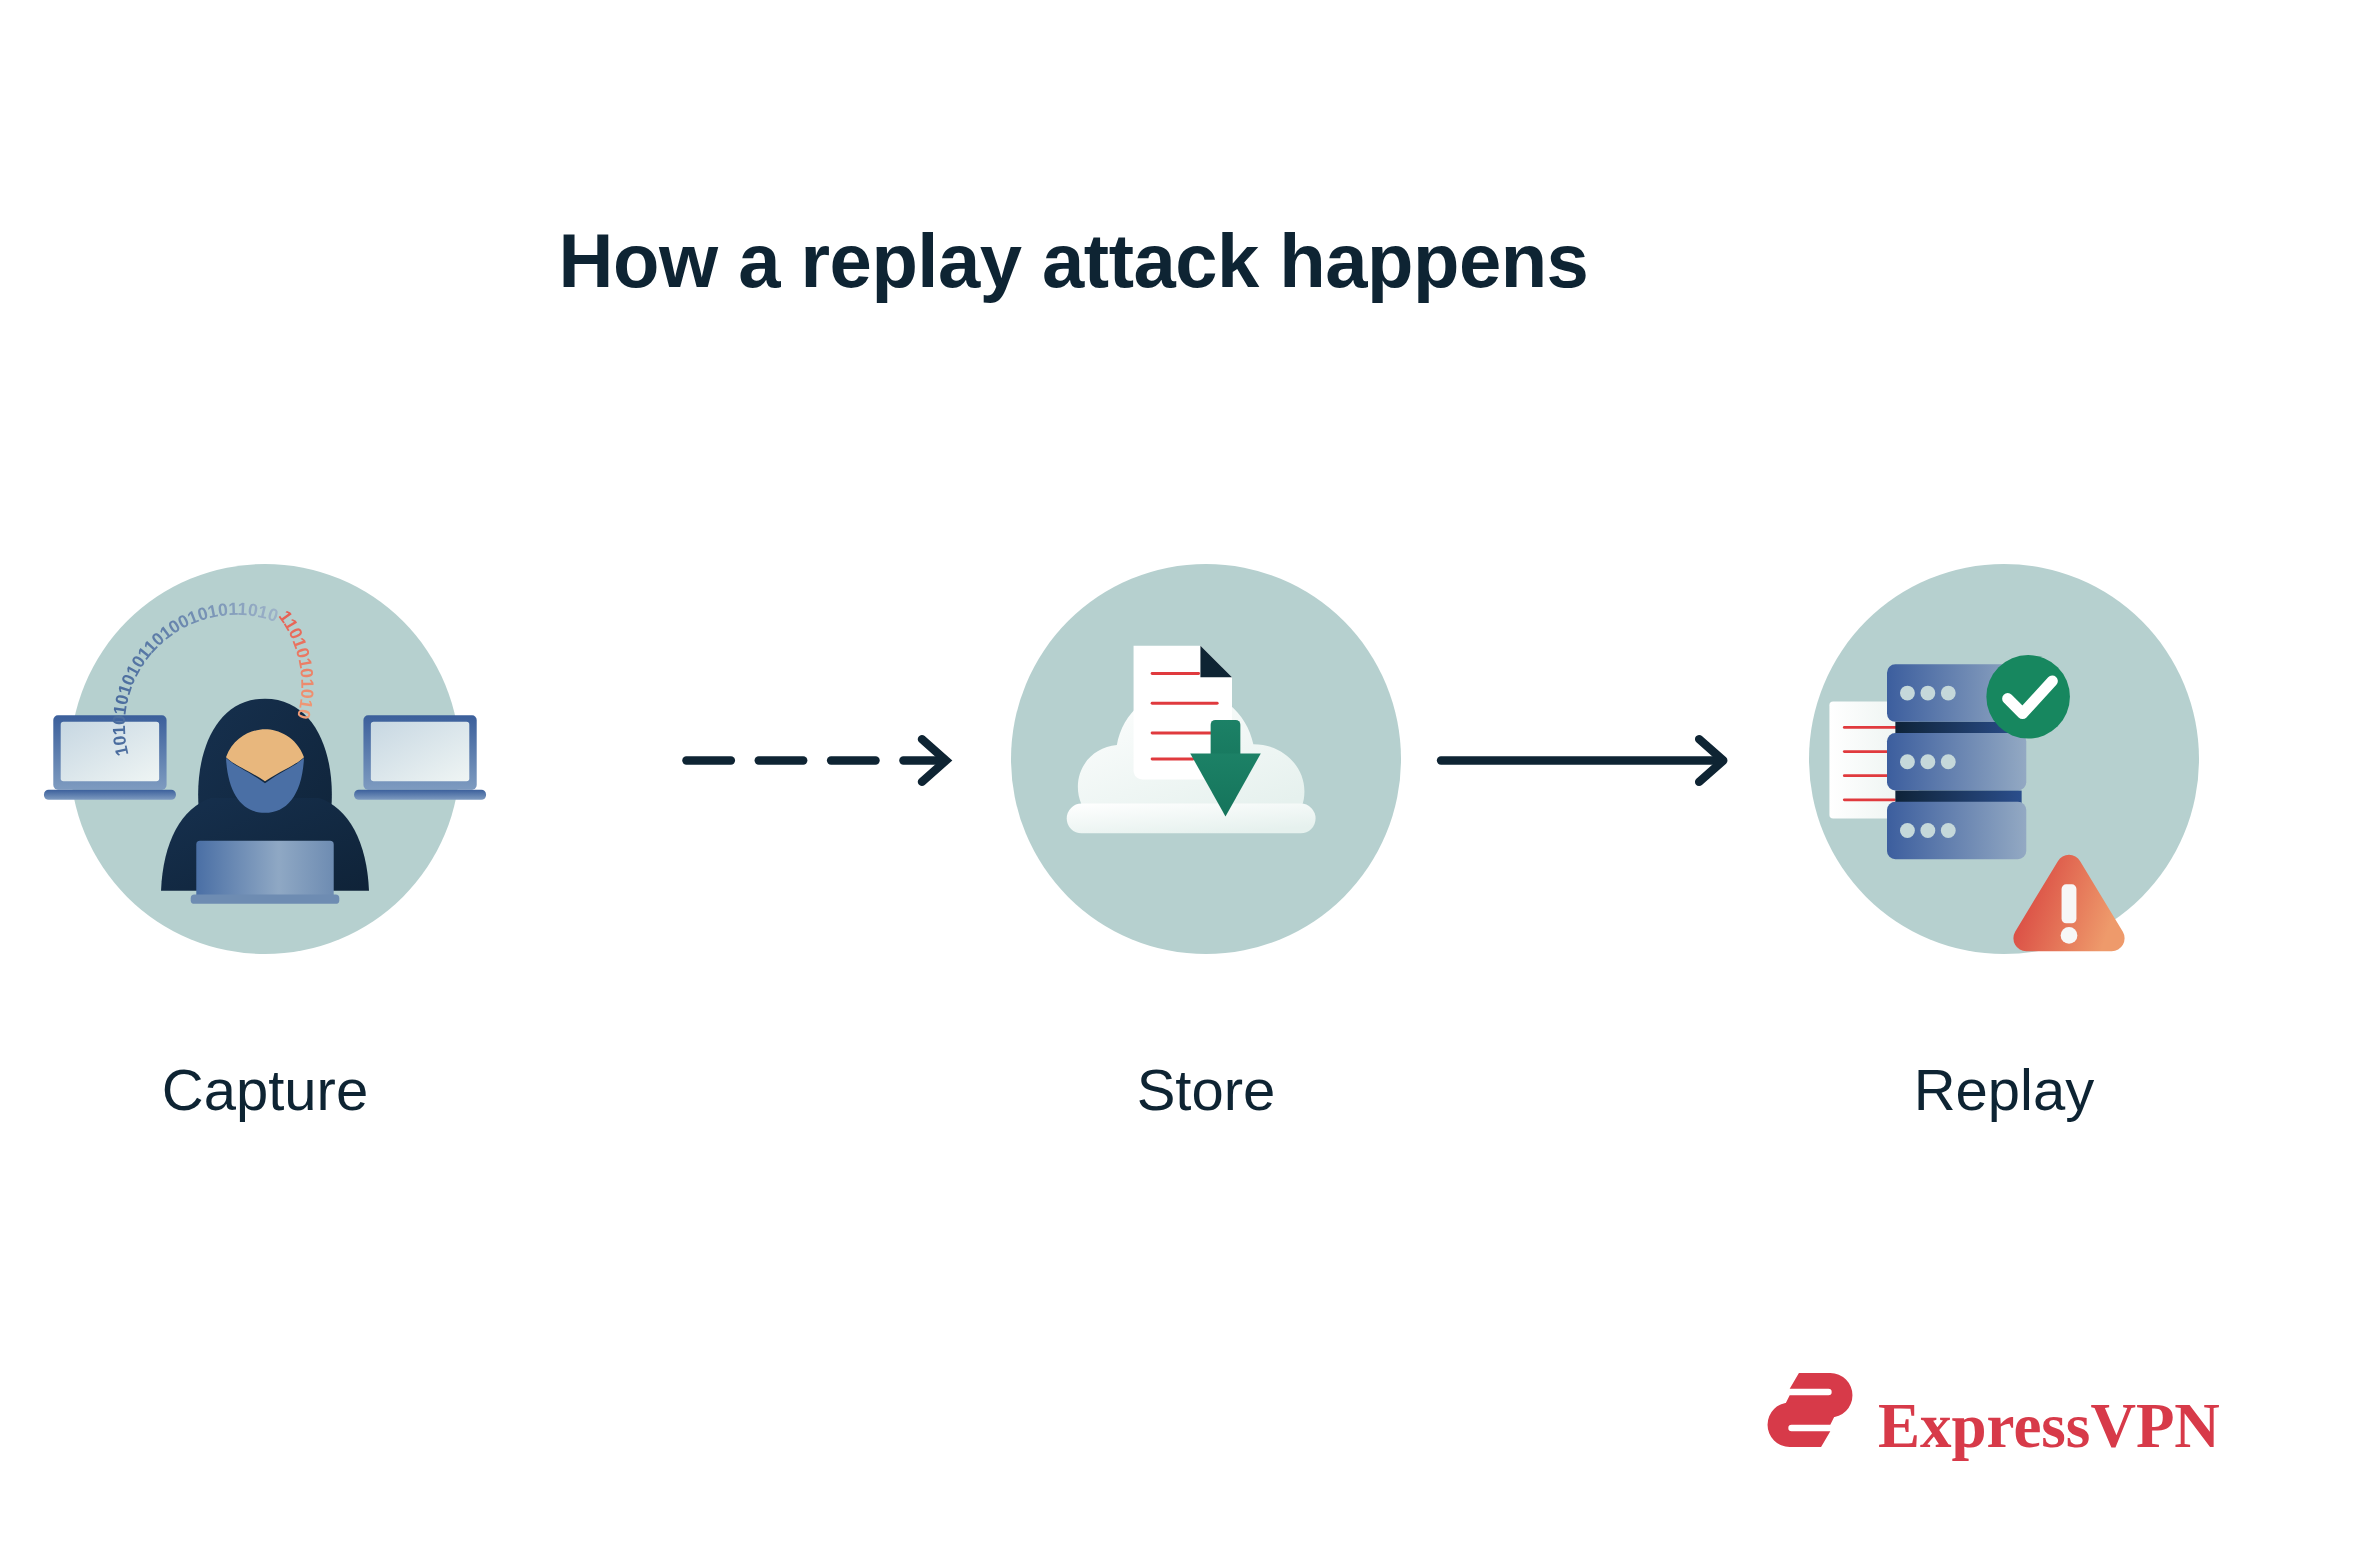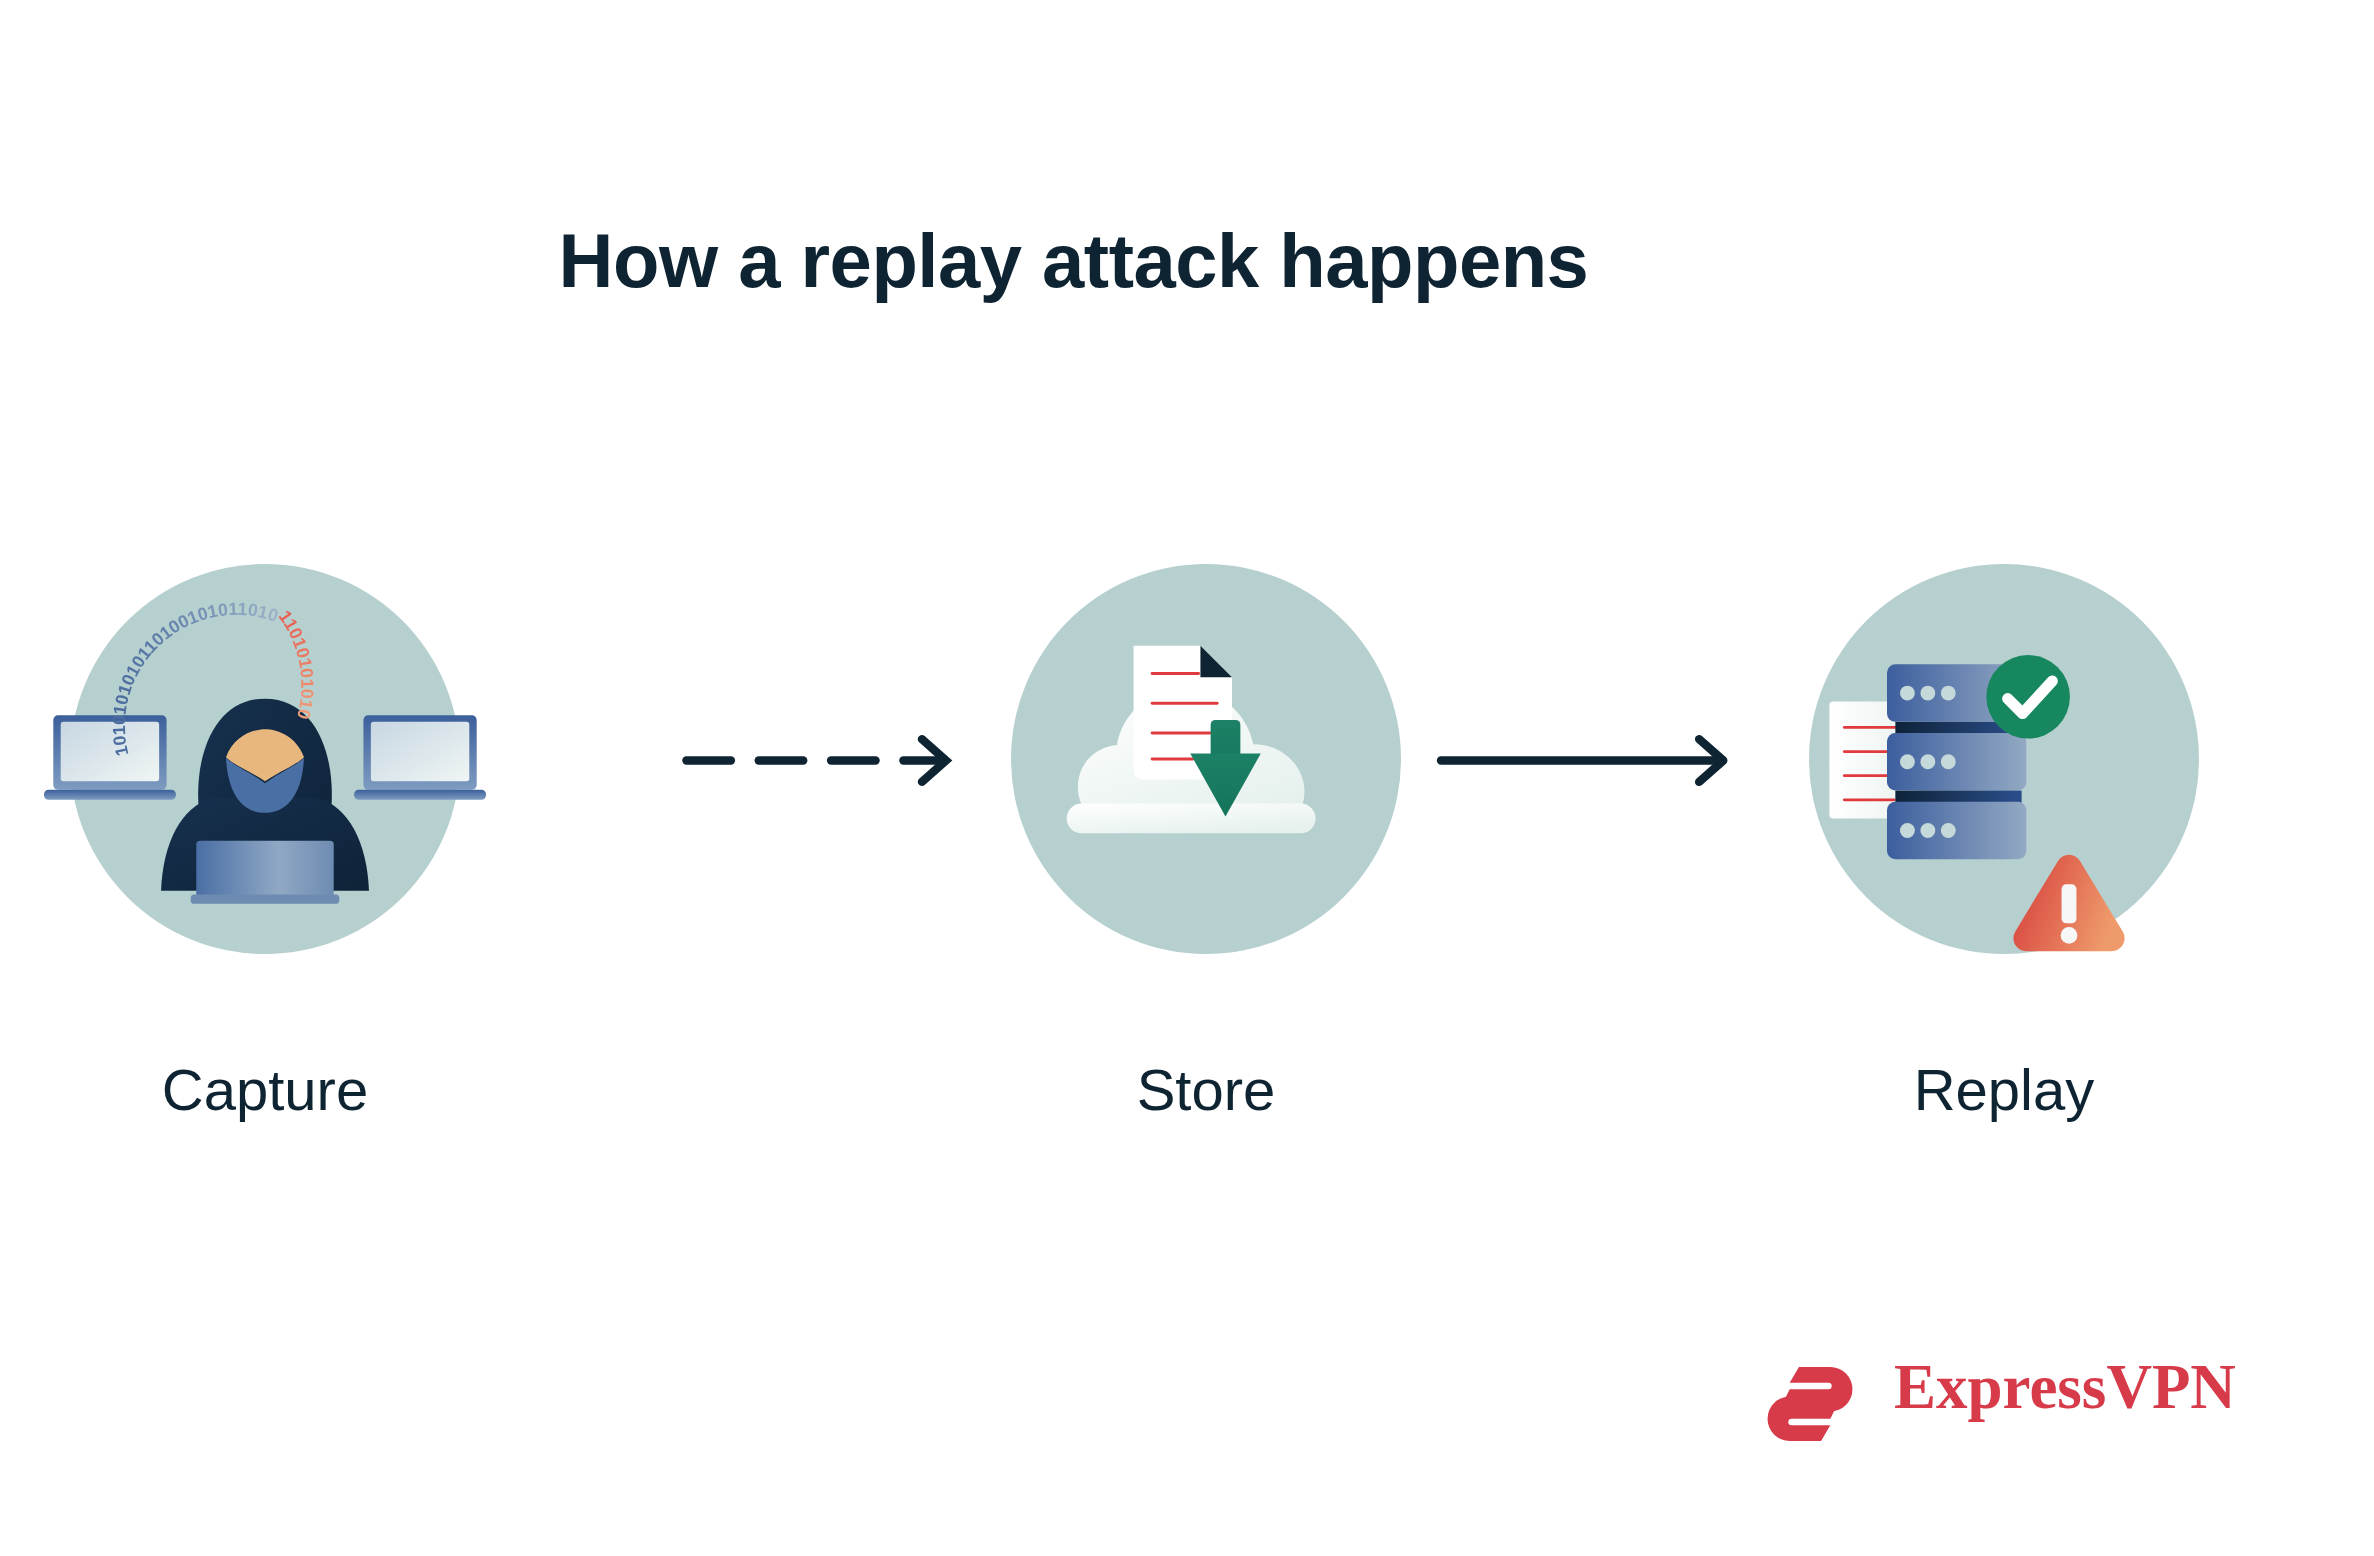--- a/index.html
+++ b/index.html
@@ -96,22 +96,22 @@
   #arrow-2 { left: 1428px; top: 728px; width: 325px; }
 
   
   #brand-logo {
     position: absolute;
     left: 1762px;
     top: 1356px;
     width: 427px;
     height: 102px;
     display: flex;
-    align-items: flex-start;
-    gap: 36px;
+    align-items: flex-end;
+    gap: 20px;
   }
   #brand-mark { width: 96px; height: 96px; flex: none; }
   #brand-wordmark {
     font-family: "Liberation Serif", serif;
     font-size: 63px;
     font-weight: 700;
     color: #D73A49;
     letter-spacing: 0px;
     line-height: 1;
     white-space: nowrap;

